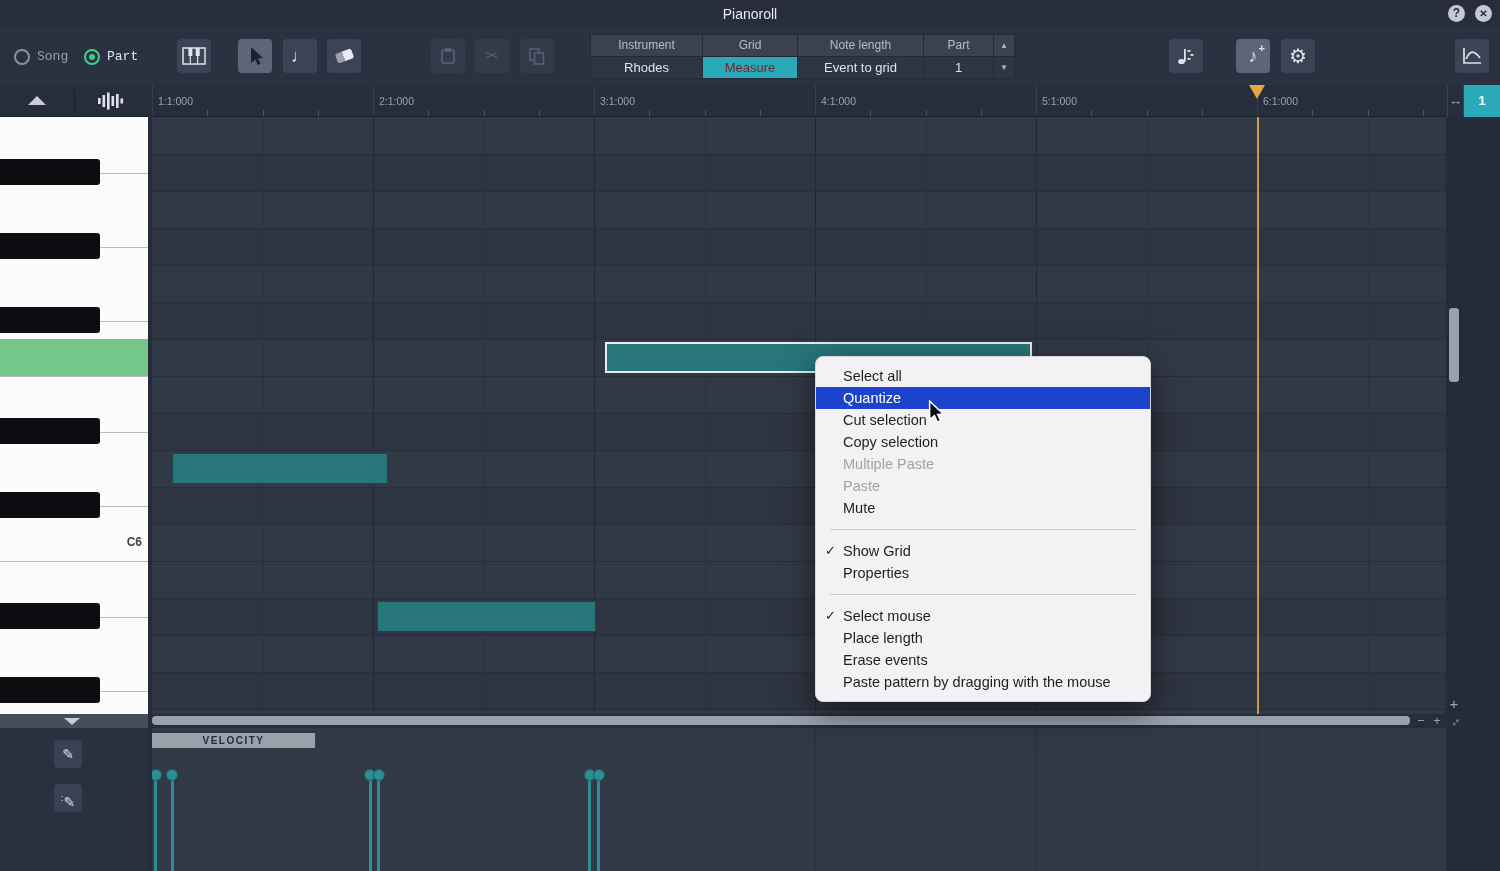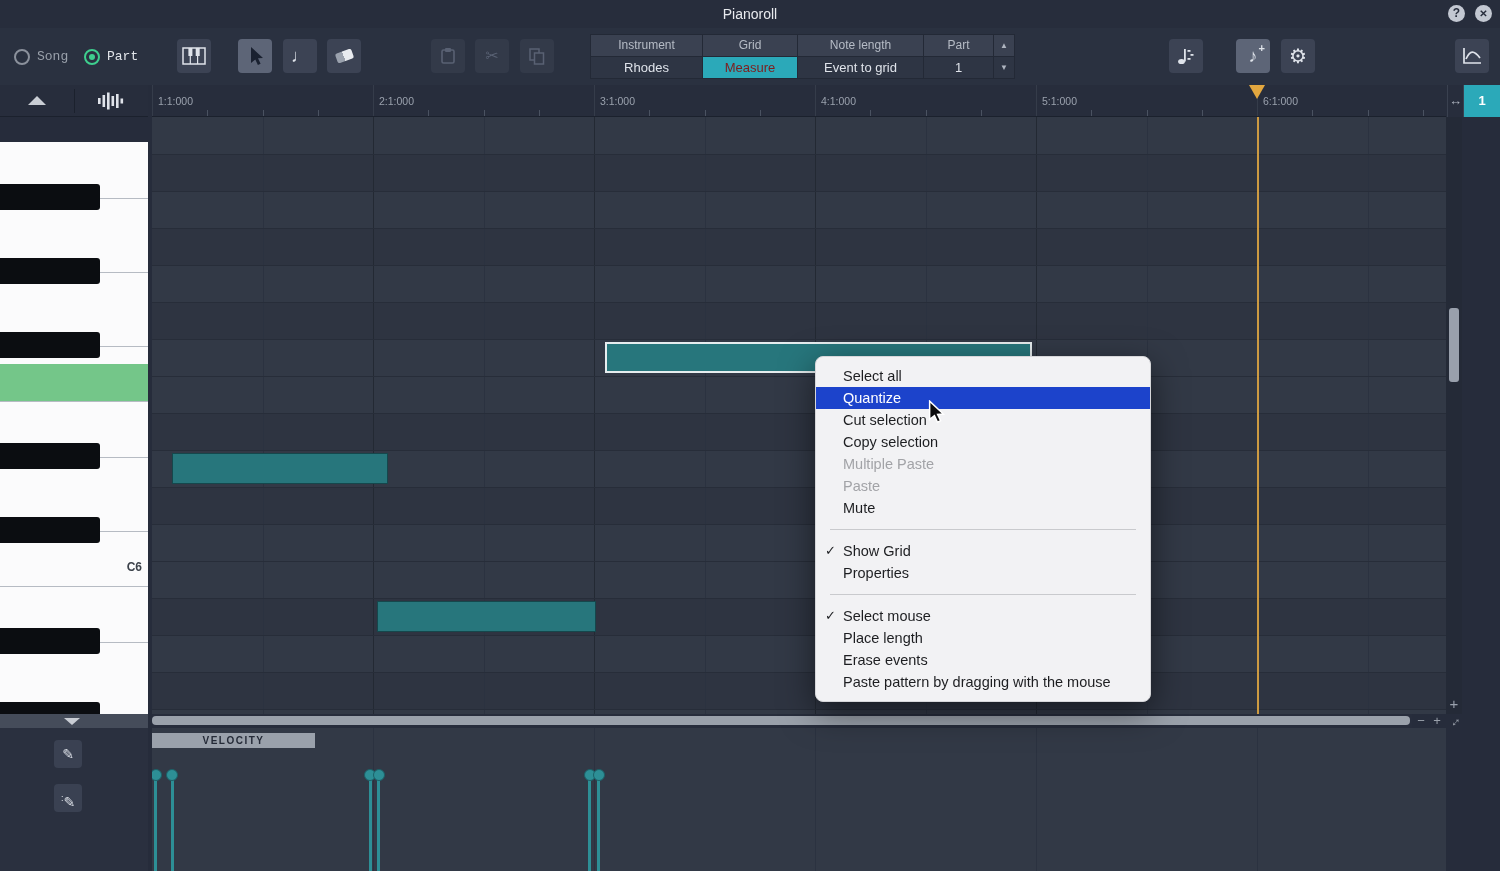--- a/index.html
+++ b/index.html
@@ -67,21 +67,21 @@
   .ruler-btick{position:absolute;bottom:0;height:6px;width:1px;background:#4a5261;}
   .playhead-marker{position:absolute;top:0;margin-left:-8px;width:0;height:0;
       border-left:8px solid transparent;border-right:8px solid transparent;border-top:14px solid #e3a73f;}
   #ruler-right{position:absolute;left:1446px;top:85px;width:54px;height:32px;background:#272d3c;}
   #fit-icon{position:absolute;left:1px;top:0;width:17px;line-height:32px;text-align:center;
             color:#aeb4bf;font-size:13px;border-left:1px solid #3a4150;border-right:1px solid #3a4150;box-sizing:border-box;}
   #page-box{position:absolute;left:18px;top:0;width:36px;height:32px;background:#2ba9b9;color:#ffffff;
             font-size:13px;font-weight:bold;text-align:center;line-height:32px;}
 
   
-  #keyboard{position:absolute;left:0;top:117px;width:148px;height:597px;background:#fbfbfc;overflow:hidden;margin-top:25px;}
+  #keyboard{position:absolute;left:0;top:117px;width:148px;height:597px;background:#fbfbfc;overflow:hidden;}
   .key-row{position:absolute;left:0;width:148px;height:37px;background:#fbfbfc;}
   .key-row.green{background:#74c689;}
   .black-key{position:absolute;left:0;top:5px;width:100px;height:26px;background:#0b0d11;border-radius:0 3px 3px 0;}
   .key-sep{position:absolute;left:0;width:148px;height:1px;background:#b6bbc3;}
   .key-sep-half{position:absolute;left:100px;width:48px;height:1px;background:#b6bbc3;}
   .key-label{position:absolute;right:6px;top:0;line-height:37px;font-size:12px;font-weight:bold;color:#3c424b;}
 
   
   #grid{position:absolute;left:152px;top:117px;width:1294px;height:597px;background:#323946;overflow:hidden;}
   .row-shade{position:absolute;left:0;right:0;height:37px;background:rgba(0,0,0,0.07);}

